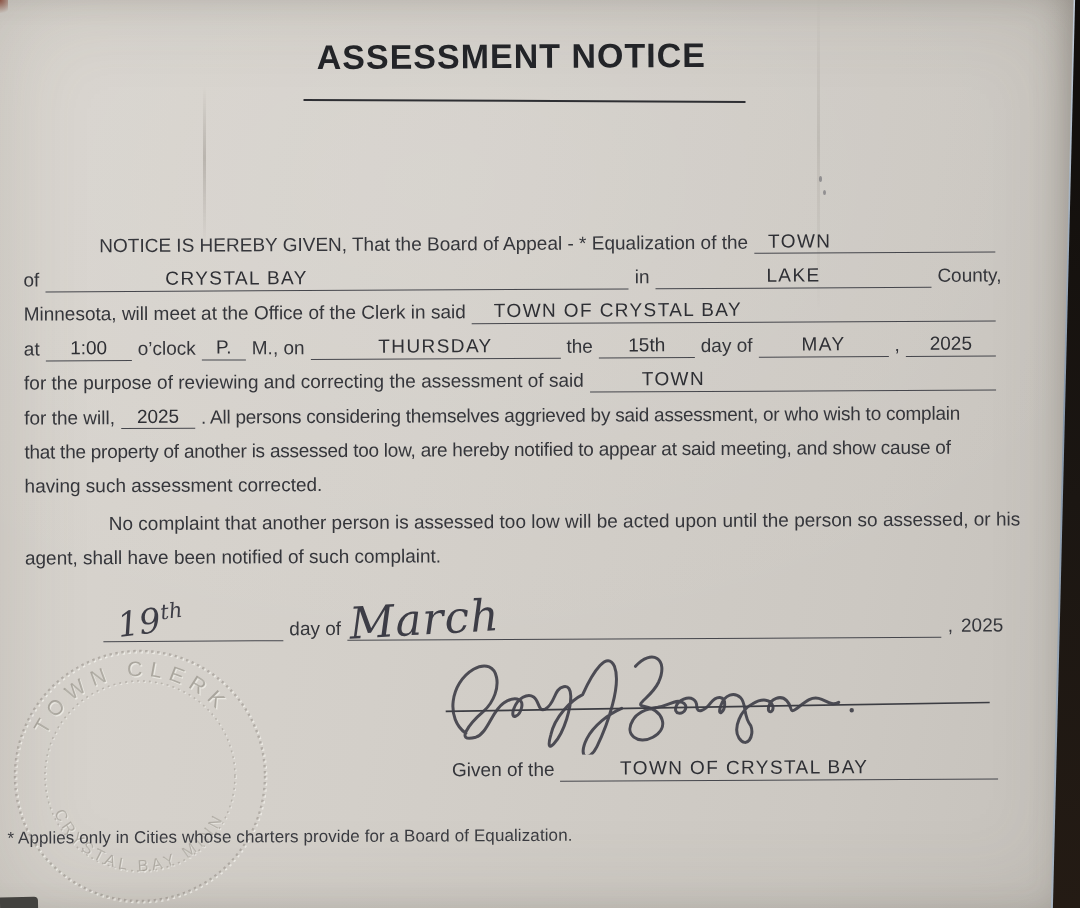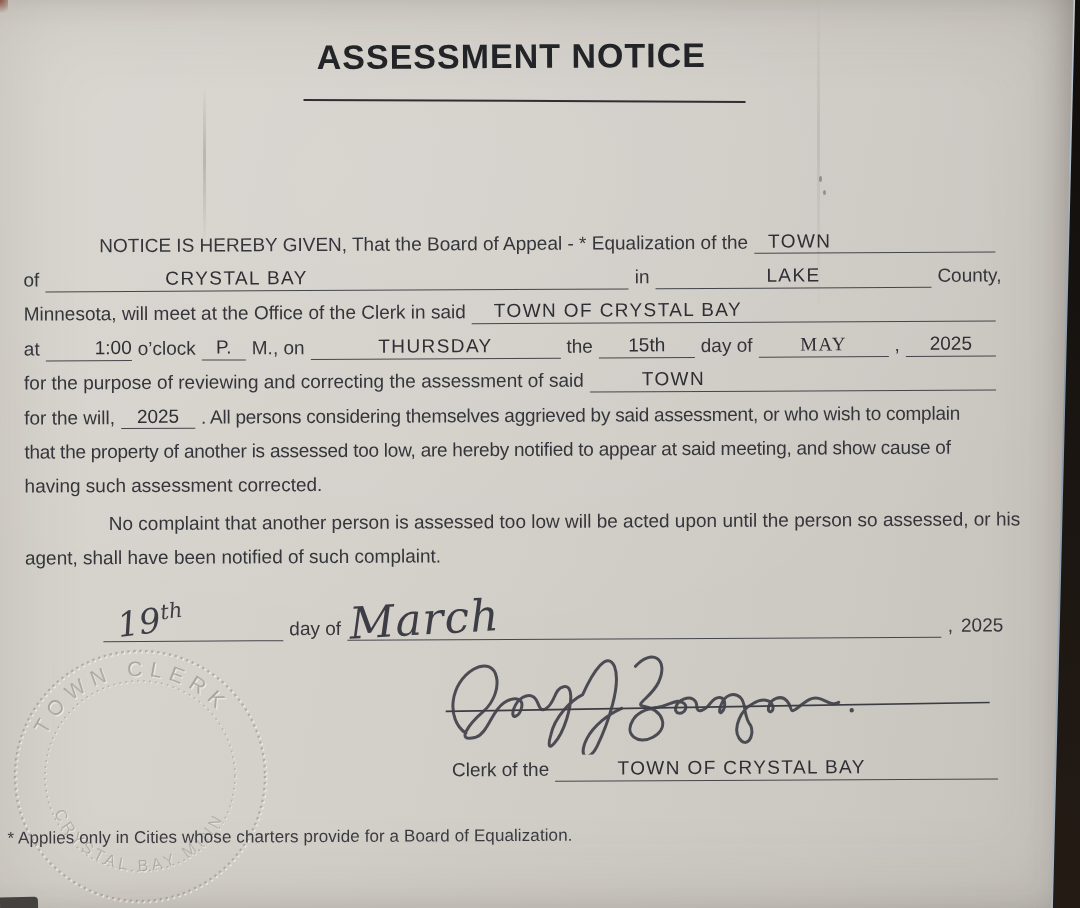--- a/index.html
+++ b/index.html
@@ -116,29 +116,29 @@
           <span class="t">in</span>
           <span class="blank caps vc" style="flex:1 1 0;">LAKE</span>
           <span class="t">County,</span>
         </div>
         <div class="line">
           <span class="t">Minnesota, will meet at the Office of the Clerk in said</span>
           <span class="blank grow caps vl" style="padding-left:22px;">TOWN OF CRYSTAL BAY</span>
         </div>
         <div class="line">
           <span class="t">at</span>
-          <span class="blank vc" style="flex:0 0 86px;text-align:right;">1:00</span>
+          <span class="blank vc" style="flex:0 0 86px;">1:00</span>
           <span class="t">o’clock</span>
           <span class="blank vc" style="flex:0 0 44px;">P.</span>
           <span class="t">M., on</span>
           <span class="blank grow caps vc">THURSDAY</span>
           <span class="t">the</span>
           <span class="blank vc" style="flex:0 0 96px;">15th</span>
           <span class="t">day of</span>
-          <span class="blank caps vc" style="flex:0 0 130px;font-family:Liberation Serif, serif;">MAY</span>
+          <span class="blank caps vc" style="flex:0 0 130px;">MAY</span>
           <span class="t">,</span>
           <span class="blank vc" style="flex:0 0 90px;">2025</span>
         </div>
         <div class="line">
           <span class="t">for the purpose of reviewing and correcting the assessment of said</span>
           <span class="blank grow caps vl" style="padding-left:52px;">TOWN</span>
         </div>
         <div class="line">
           <span class="t">for the will,</span>
           <span class="blank vc" style="flex:0 0 74px;">2025</span>
@@ -175,21 +175,21 @@
           <line x1="22" y1="68" x2="566" y2="62" stroke="#3c3d43" stroke-width="1.7"></line>
           <g fill="none" stroke="#41414a" stroke-width="3" stroke-linecap="round" stroke-linejoin="round" opacity="0.92">
             <path d="M 42 90 C 22 76, 26 40, 50 26 C 76 12, 82 48, 60 68 C 46 80, 30 100, 52 94 C 64 90, 68 68, 80 60 C 90 53, 100 55, 98 64 C 96 74, 86 78, 90 66 C 94 55, 104 50, 110 54 C 116 58, 114 70, 122 66 C 132 60, 130 46, 140 44 C 150 42, 148 60, 143 76 C 136 98, 120 116, 127 92 C 131 74, 147 58, 159 52 C 170 28, 184 8, 191 24 C 198 42, 184 82, 173 104 C 165 120, 153 116, 163 96 C 170 83, 184 72, 198 66"></path>
             <path d="M 212 24 C 228 6, 246 16, 235 40 C 227 56, 210 62, 220 64 C 240 68, 246 86, 229 95 C 214 103, 200 92, 209 78 C 214 69, 226 66, 234 65 C 246 63, 252 57, 258 60 C 266 63, 261 72, 255 71 C 249 70, 252 60, 260 57 C 268 54, 273 58, 273 64 C 273 72, 281 69, 287 61 C 293 53, 301 54, 301 62 C 301 70, 293 76, 297 64 C 301 52, 311 50, 317 56 C 323 62, 319 74, 327 84 C 331 94, 323 108, 315 96 C 309 86, 317 68, 329 62 C 339 56, 347 58, 349 64 C 351 71, 343 73, 345 65 C 347 57, 357 53, 363 59 C 369 65, 365 73, 373 67 C 381 61, 387 55, 395 57 C 403 59, 407 65, 415 61"></path>
             <circle cx="428" cy="69" r="2.2" fill="#41414a" stroke="none"></circle>
           </g>
         </svg>
       </div>
 
       <div class="clerk">
-        <span class="t">Clerk of the</span>
+        <span class="t">Given of the</span>
         <span class="blank grow caps vc" style="padding-right:70px;">TOWN OF CRYSTAL BAY</span>
       </div>
 
       <div class="footnote">* Applies only in Cities whose charters provide for a Board of Equalization.</div>
     </div>
   </div>
 
   <div class="corner-dark"></div>
   <div class="corner-red"></div>
 </div>

